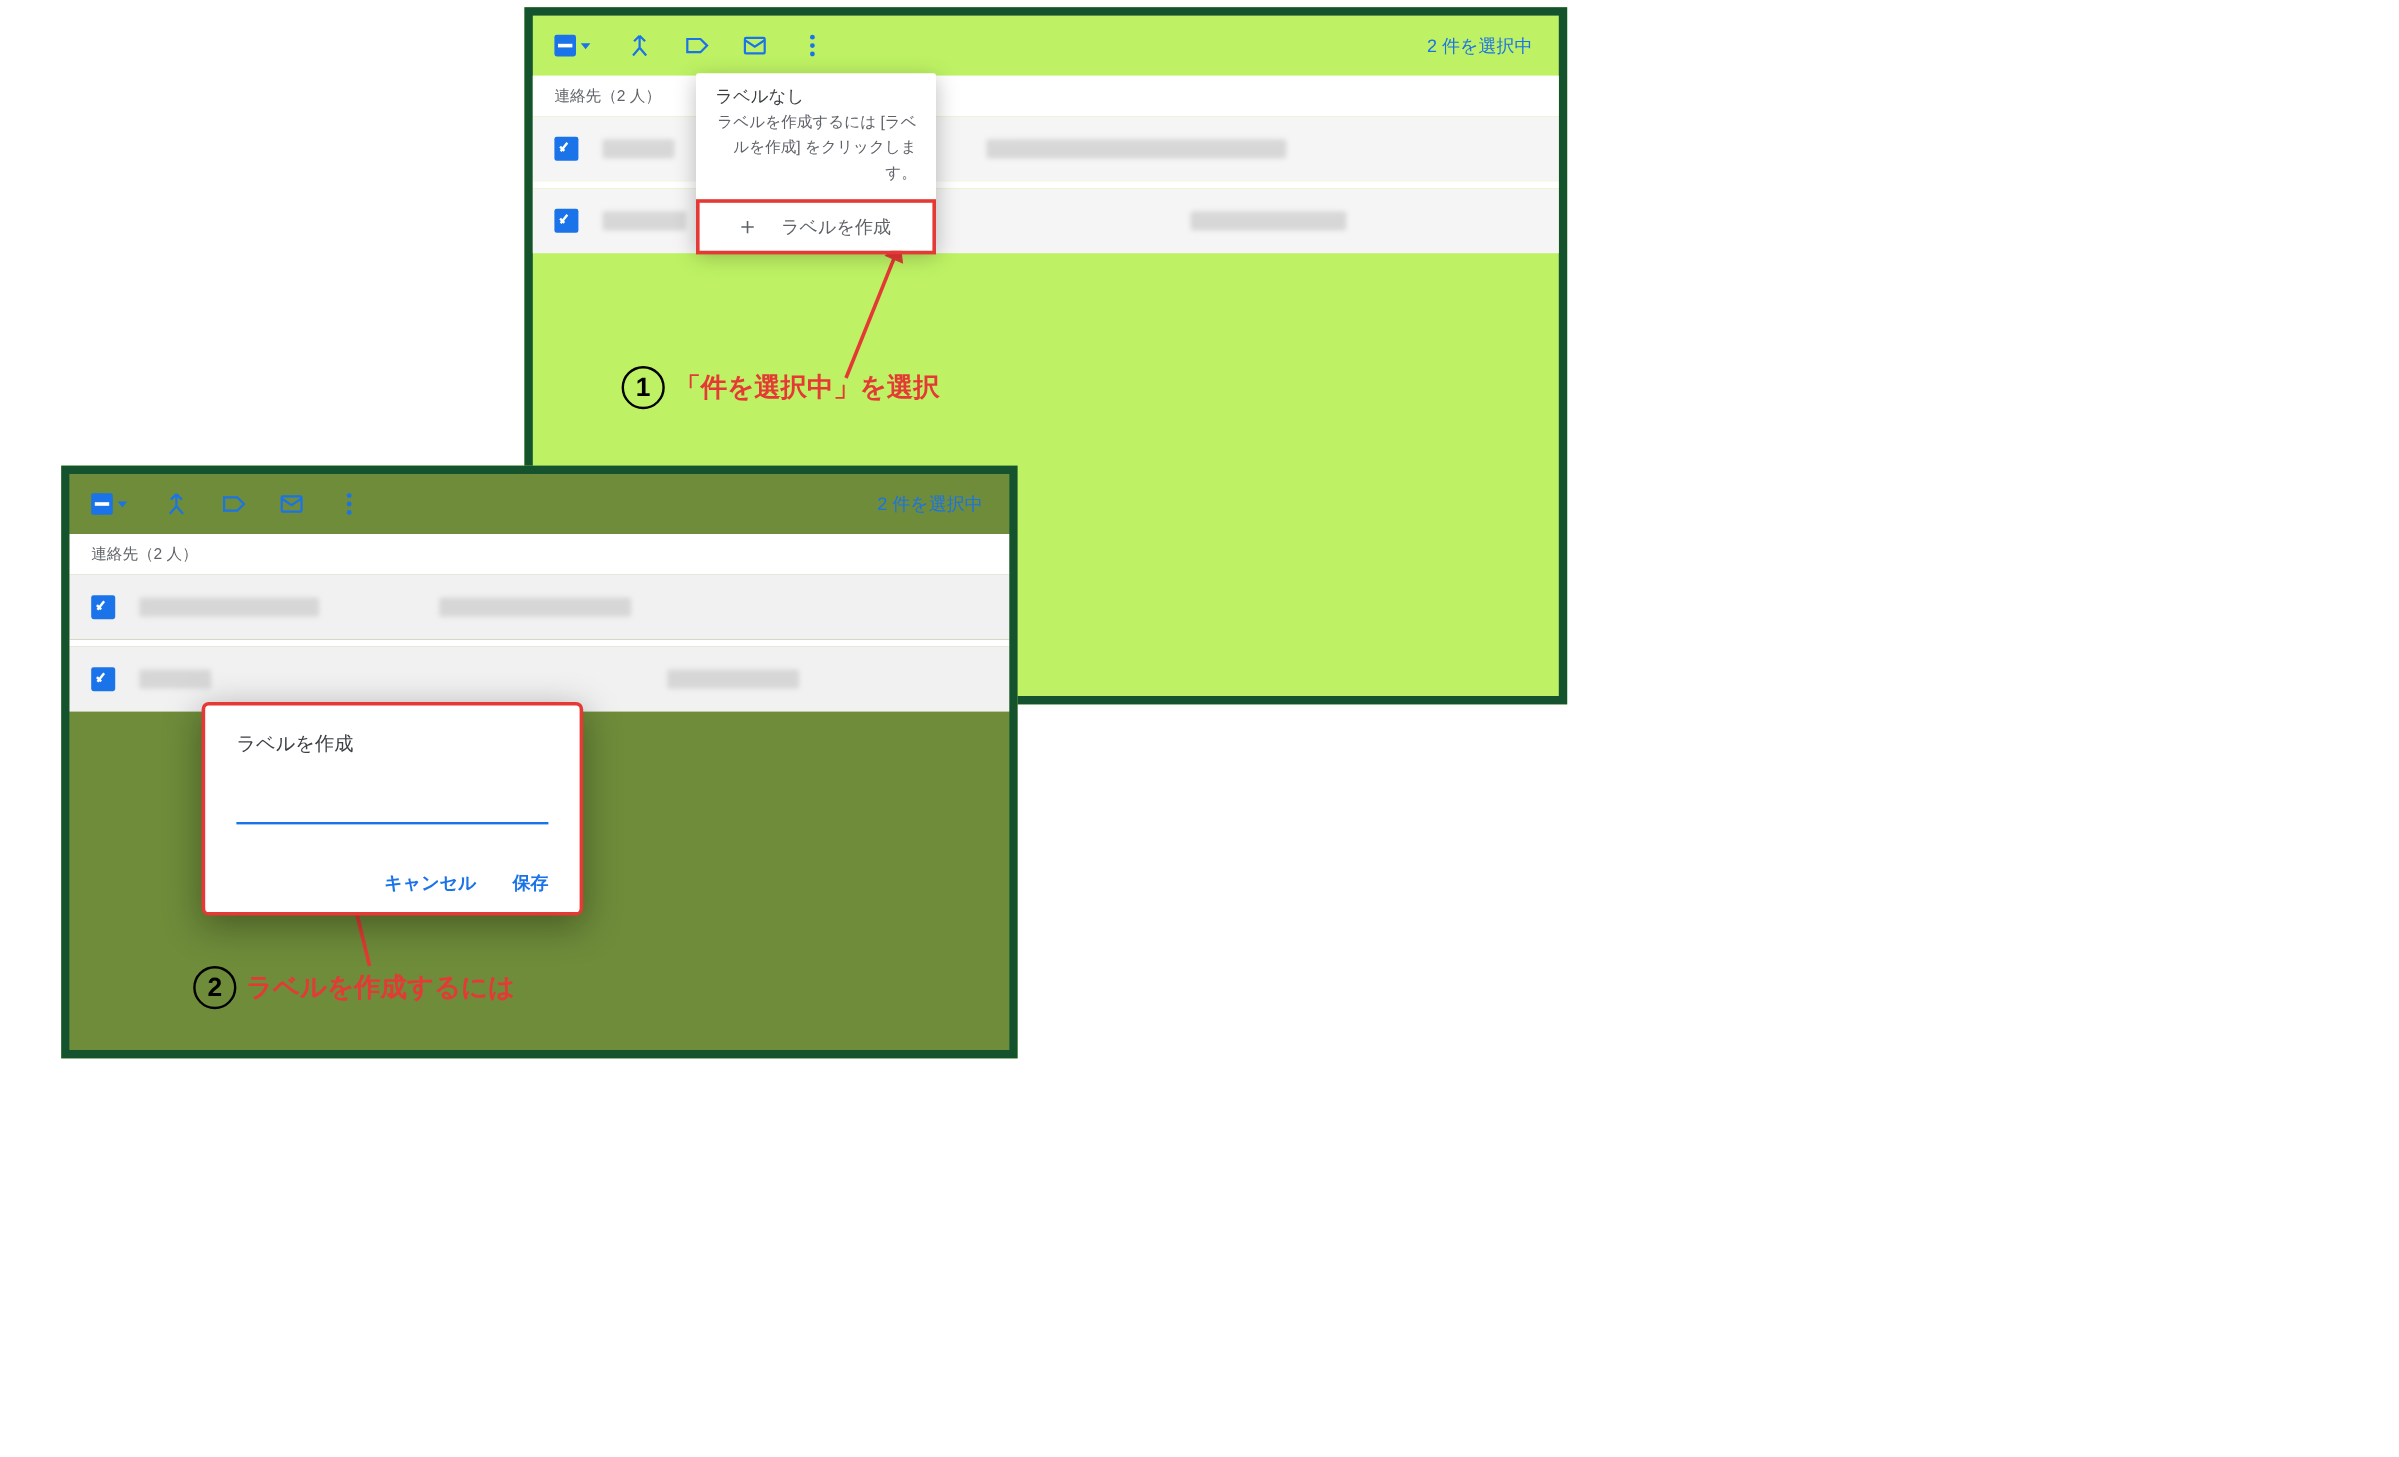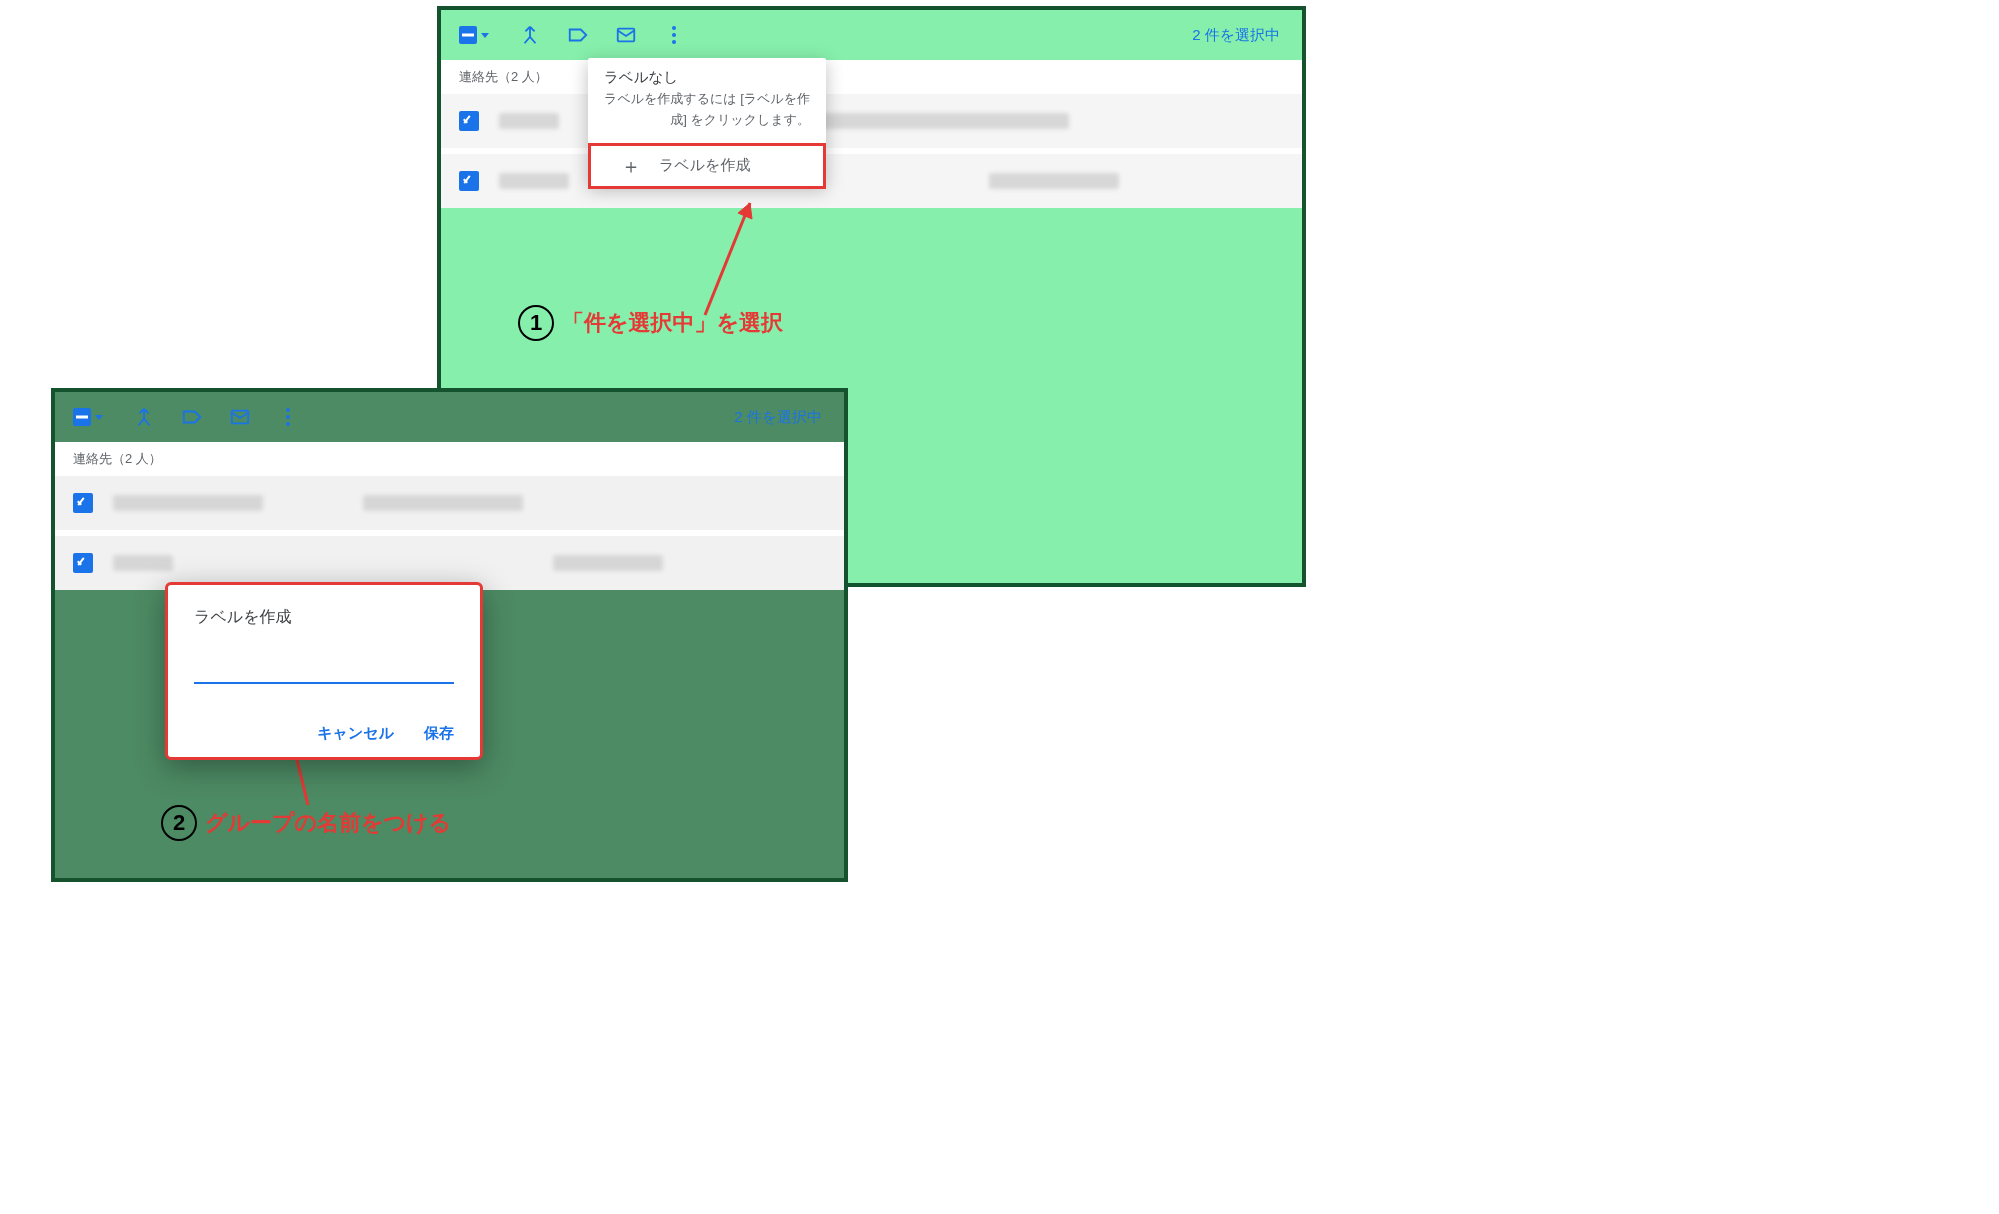--- a/index.html
+++ b/index.html
@@ -10,22 +10,22 @@
     height: 1214px;
     background: #fff;
     font-family: -apple-system, BlinkMacSystemFont, "Hiragino Kaku Gothic ProN", "Hiragino Sans", Meiryo, sans-serif;
     position: relative;
   }
   .page { position: relative; width: 1999px; height: 1214px; }
 
   
   .panel {
     position: absolute;
-    border: 4px solid #14532d;
-    background: #86efac;
+    border: 7px solid #14532d;
+    background: #bef264;
   }
   .panel .overlay-dim {
     position: absolute;
     left: 0; top: 0; right: 0; bottom: 0;
     background: rgba(0,0,0,0.42);
     pointer-events: none;
   }
 
   .toolbar {
     display: flex;
@@ -215,21 +215,21 @@
         <div class="blur" style="width:250px; margin-left:240px;"></div>
       </div>
       <div class="row-gap"></div>
       <div class="row">
         <div class="cbx"></div>
         <div class="blur" style="width:70px;"></div>
         <div class="blur" style="width:130px; margin-left:400px;"></div>
       </div>
     </div>
 
-    <div class="label-popup" style="left:147px; top:48px; width:238px;">
+    <div class="label-popup" style="left:136px; top:48px; width:200px;">
       <div class="lp-title">ラベルなし</div>
       <div class="lp-sub">ラベルを作成するには [ラベルを作成] をクリックします。</div>
       <div class="lp-create highlight">
         <span class="plus">＋</span>
         <span>ラベルを作成</span>
       </div>
     </div>
 
   </div>
 
@@ -310,16 +310,16 @@
 
   <div class="arrow" style="left:258px; top:660px; width:80px; height:150px;">
     <svg width="80" height="150">
       <line x1="50" y1="145" x2="18" y2="14" stroke-width="3"></line>
       <polygon points="18,14 14,32 30,24"></polygon>
     </svg>
   </div>
 
   <div class="anno" style="left:161px; top:805px;">
     <span class="circ">2</span>
-    <span>グループの名前をつける</span>
+    <span>ラベルを作成するには</span>
   </div>
 
 </div>
 
 </body></html>

